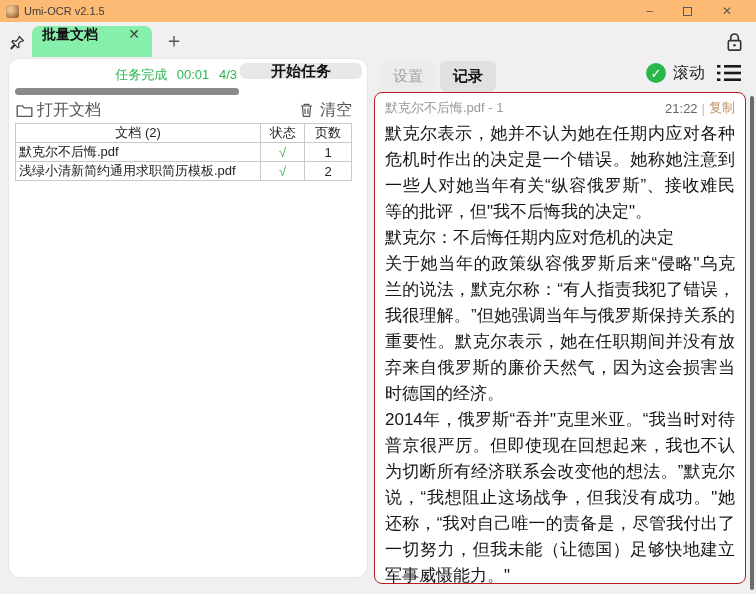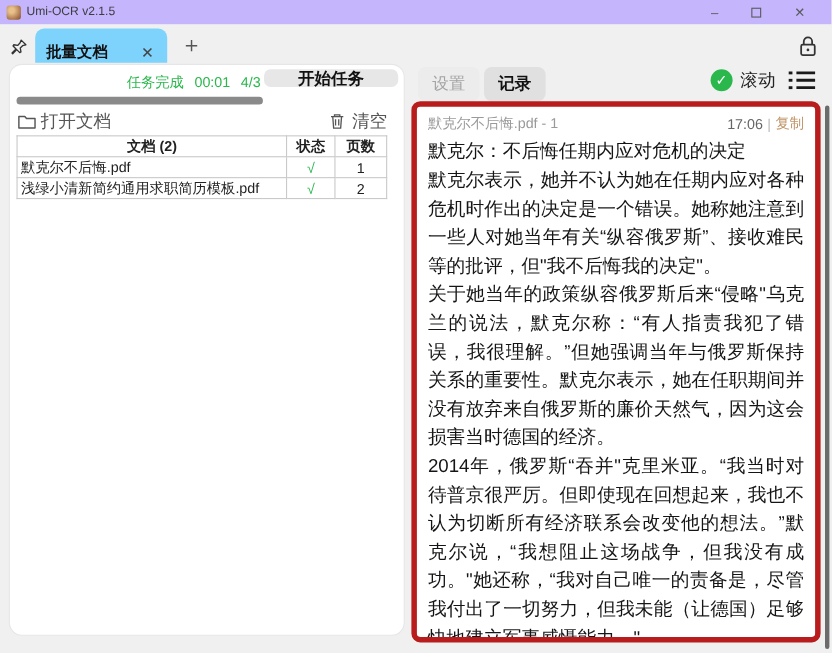--- a/index.html
+++ b/index.html
@@ -2,34 +2,34 @@
 <html><head>
 <meta charset="utf-8">
 <style>
   * { margin:0; padding:0; box-sizing:border-box; }
   html,body { width:756px; height:594px; overflow:hidden;
     font-family:"Liberation Sans","DejaVu Sans",sans-serif; background:#f0f0f0; }
   .window { position:relative; width:756px; height:594px; background:#f0f0f0; }
 
   
   .titlebar { position:absolute; left:0; top:0; width:756px; height:22px;
-    display:flex; align-items:center; padding:0 6px; background:#c4b5fd; }
+    display:flex; align-items:center; padding:0 6px; background:#fdba74; }
   .app-icon { width:13px; height:13px; border-radius:3px; margin-right:5px;
     background:radial-gradient(circle at 35% 35%, #e8c08a 20%, #a9744a 70%, #7a4a26); }
   .app-title { font-size:11px; color:#3c3c3c; }
   .win-controls { margin-left:auto; display:flex; align-items:center; gap:30px; padding-right:18px; }
   .win-btn { color:#5a5a5a; font-size:12px; line-height:1; cursor:default; }
   .maxi { width:9px; height:9px; border:1px solid #5a5a5a; display:inline-block; }
 
   
   .tabbar { position:absolute; left:0; top:22px; width:756px; height:35px;
     display:flex; align-items:flex-end; }
   .pin-btn { width:26px; height:30px; margin-left:4px; display:flex; align-items:center; justify-content:center; }
-  .tab { width:120px; height:31px; background:#7dd3fc; border-radius:8px 8px 0 0;
-    display:flex; align-items:flex-end; padding:0 10px; margin-left:2px; }
+  .tab { width:120px; height:31px; background:#86efac; border-radius:8px 8px 0 0;
+    display:flex; align-items:flex-start; padding:0 10px; margin-left:2px; }
   .tab-label { font-size:14px; font-weight:bold; color:#111; flex:1; }
   .tab-close { font-size:14px; color:#444; padding:0 2px; }
   .tab-plus { font-size:20px; color:#555; margin-left:12px; margin-bottom:3px; }
   .lock-btn { margin-left:auto; margin-right:12px; margin-bottom:4px; }
 
   
   .left-card { position:absolute; left:8px; top:58px; width:360px; height:520px;
     background:#fff; border:1px solid #e6e6e6; border-radius:12px; }
   .status-line { position:absolute; top:7px; left:0; width:228px; text-align:right;
     font-size:13px; color:#2ab84c; }
@@ -39,40 +39,40 @@
     font-size:15px; font-weight:bold; color:#111; }
   .progress { position:absolute; top:29px; left:6px; width:224px; height:7px;
     background:#8a8a8a; border-radius:4px; }
   .open-row { position:absolute; top:39px; left:7px; width:336px; height:24px;
     display:flex; align-items:center; font-size:16px; color:#555; }
   .open-row .grow { flex:1; }
   .clear-area { display:flex; align-items:center; gap:6px; color:#555;text-align:center; }
   .doc-table { position:absolute; top:64px; left:6px; width:337px;
     border-collapse:collapse; font-size:13px; color:#222; }
   .doc-table th, .doc-table td { border:1px solid #c9c9c9; height:17px; padding:0 3px; }
-  .doc-table th { font-weight:bold; text-align:center; }
+  .doc-table th { font-weight:normal; text-align:center; }
   .col-name { width:246px; text-align:left; }
   .col-st { width:44px; text-align:center; }
   .col-pg { width:47px; text-align:center; }
   .ok-mark { color:#2ab84c; }
 
   
   .right-tabs { position:absolute; left:380px; top:61px; height:31px; display:flex; gap:4px; }
   .rtab { height:31px; padding:0 13px; border-radius:7px; display:flex; align-items:center;
     font-size:15px; }
   .rtab.inactive { background:#ececec; color:#a3a3a3; }
   .rtab.active { background:#e0e0e0; color:#111; font-weight:bold; }
   .right-controls { position:absolute; top:62px; right:14px; display:flex; align-items:center; gap:7px; }
   .chk-circle { width:20px; height:20px; border-radius:50%; background:#2ab84c;
     color:#fff; font-size:13px; font-weight:bold; display:flex; align-items:center; justify-content:center; }
   .chk-label { font-size:16px; color:#222; }
   .menu-icon { margin-left:4px; }
 
   .right-card { position:absolute; left:374px; top:92px; width:372px; height:492px;
-    background:#fff; border:5px solid #b91c1c; border-radius:8px; overflow:hidden; }
+    background:#fff; border:1px solid #b91c1c; border-radius:8px; overflow:hidden; }
   .rec-head { display:flex; align-items:center; padding:6px 10px 2px 10px; font-size:13px; }
   .rec-title { color:#9a9a9a; flex:1; }
   .rec-time { color:#666; }
   .rec-sep { color:#bbb; margin:0 4px; }
   .rec-copy { color:#c09467; }
   .rec-text { padding:2px 10px 6px 10px; font-size:17px; line-height:26px; color:#151515;
     word-break:break-all; text-align:justify; }
 
   .scrollbar { position:absolute; left:750px; top:96px; width:4px; height:494px;
     background:#6b6b6b; border-radius:2px; }
@@ -182,27 +182,27 @@
             <rect x="1" y="16.4" width="3.4" height="2.6" fill="#1a1a1a" stroke="none"></rect>
             <line x1="8" y1="17.7" x2="25" y2="17.7"></line>
           </g>
         </svg>
     </span>
   </div>
 
   <div class="right-card">
     <div class="rec-head">
       <span class="rec-title">默克尔不后悔.pdf - 1</span>
-      <span class="rec-time">17:06</span>
+      <span class="rec-time">21:22</span>
       <span class="rec-sep">|</span>
       <span class="rec-copy">复制</span>
     </div>
     <div class="rec-text">
+      <div>默克尔表示，她并不认为她在任期内应对各种危机时作出的决定是一个错误。她称她注意到一些人对她当年有关“纵容俄罗斯”、接收难民等的批评，但"我不后悔我的决定"。</div>
       <div>默克尔：不后悔任期内应对危机的决定</div>
-      <div>默克尔表示，她并不认为她在任期内应对各种危机时作出的决定是一个错误。她称她注意到一些人对她当年有关“纵容俄罗斯”、接收难民等的批评，但"我不后悔我的决定"。</div>
       <div>关于她当年的政策纵容俄罗斯后来“侵略"乌克兰的说法，默克尔称：“有人指责我犯了错误，我很理解。”但她强调当年与俄罗斯保持关系的重要性。默克尔表示，她在任职期间并没有放弃来自俄罗斯的廉价天然气，因为这会损害当时德国的经济。</div>
       <div>2014年，俄罗斯“吞并"克里米亚。“我当时对待普京很严厉。但即使现在回想起来，我也不认为切断所有经济联系会改变他的想法。”默克尔说，“我想阻止这场战争，但我没有成功。"她还称，“我对自己唯一的责备是，尽管我付出了一切努力，但我未能（让德国）足够快地建立军事威慑能力。"</div>
 
     </div>
   </div>
 
   <div class="scrollbar"></div>
 </div>
 
 </body></html>

